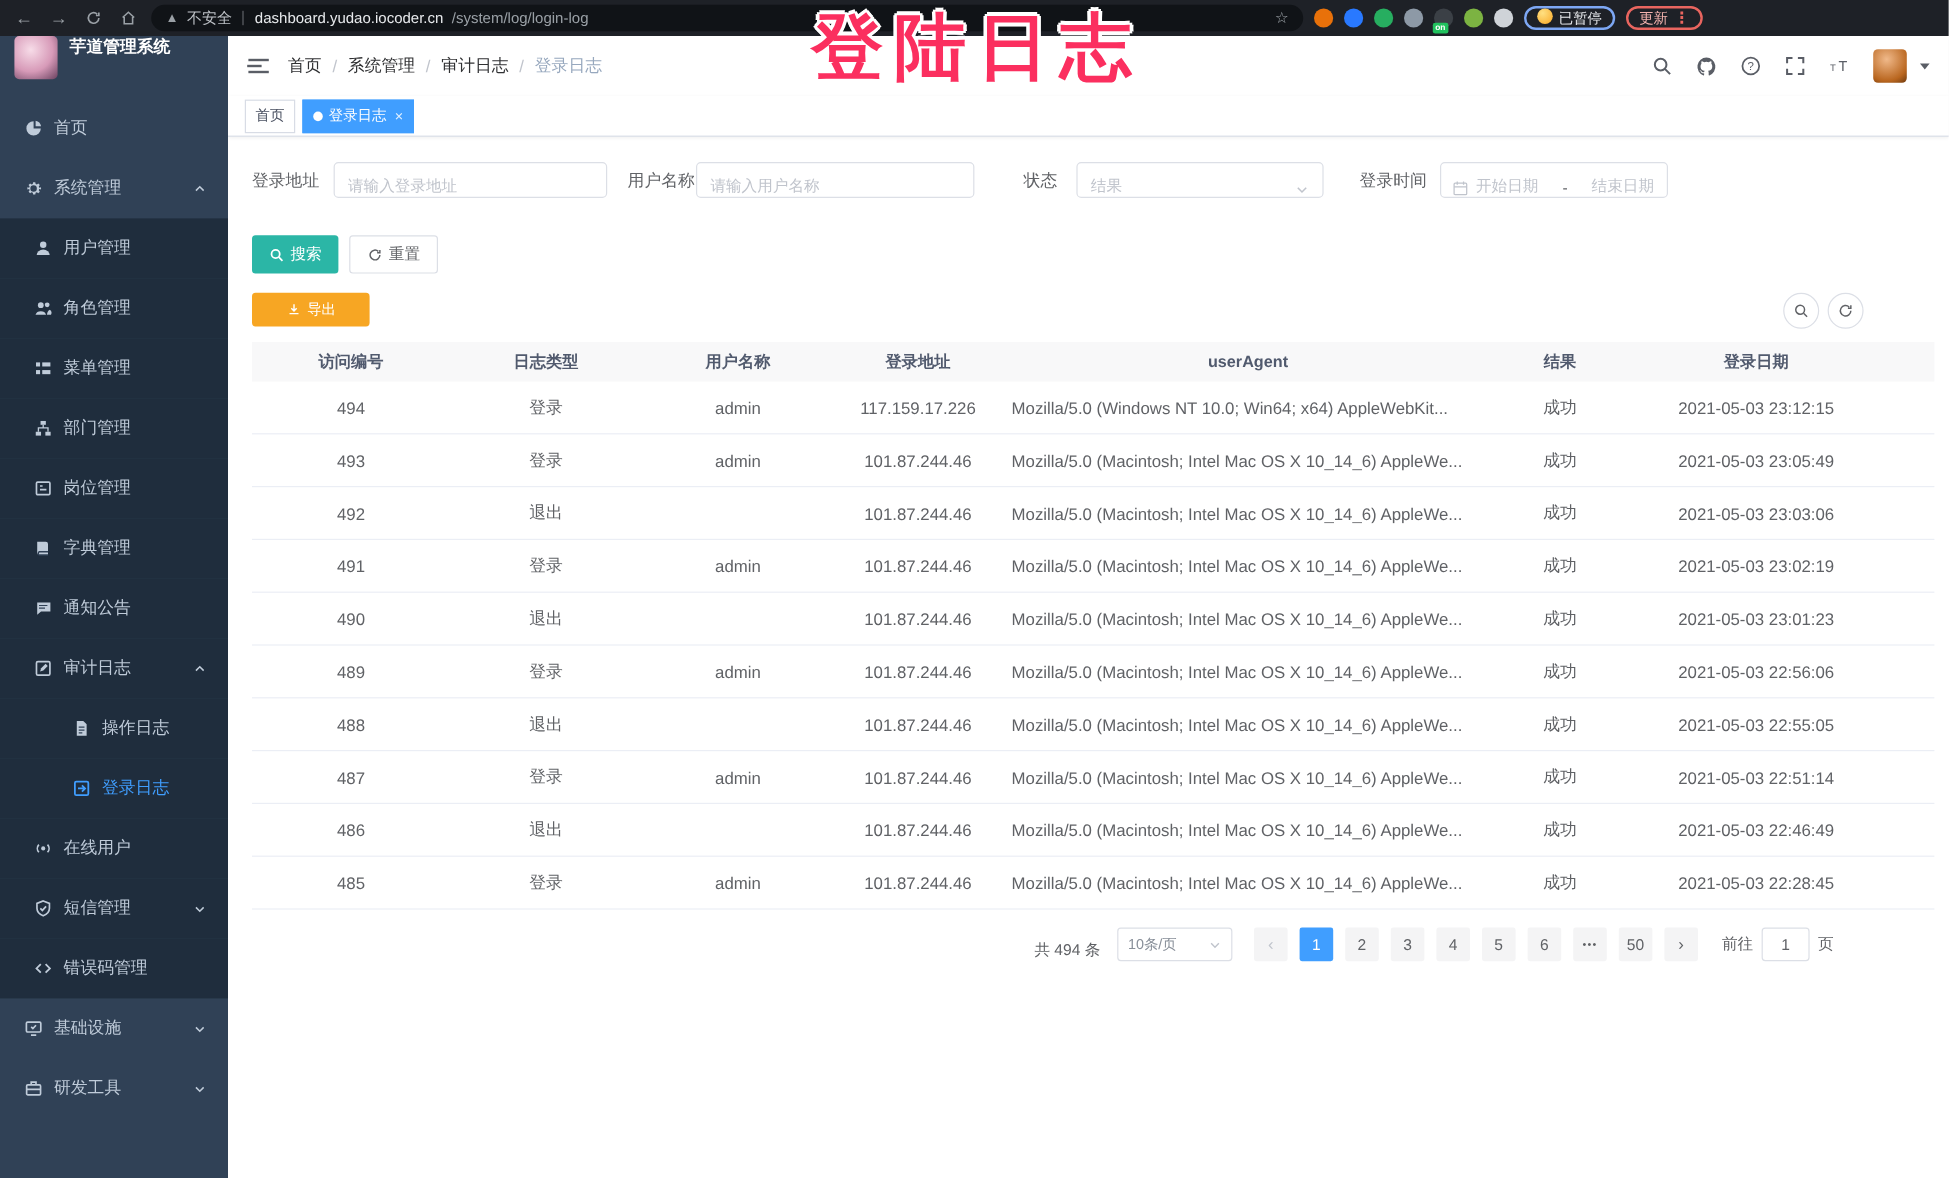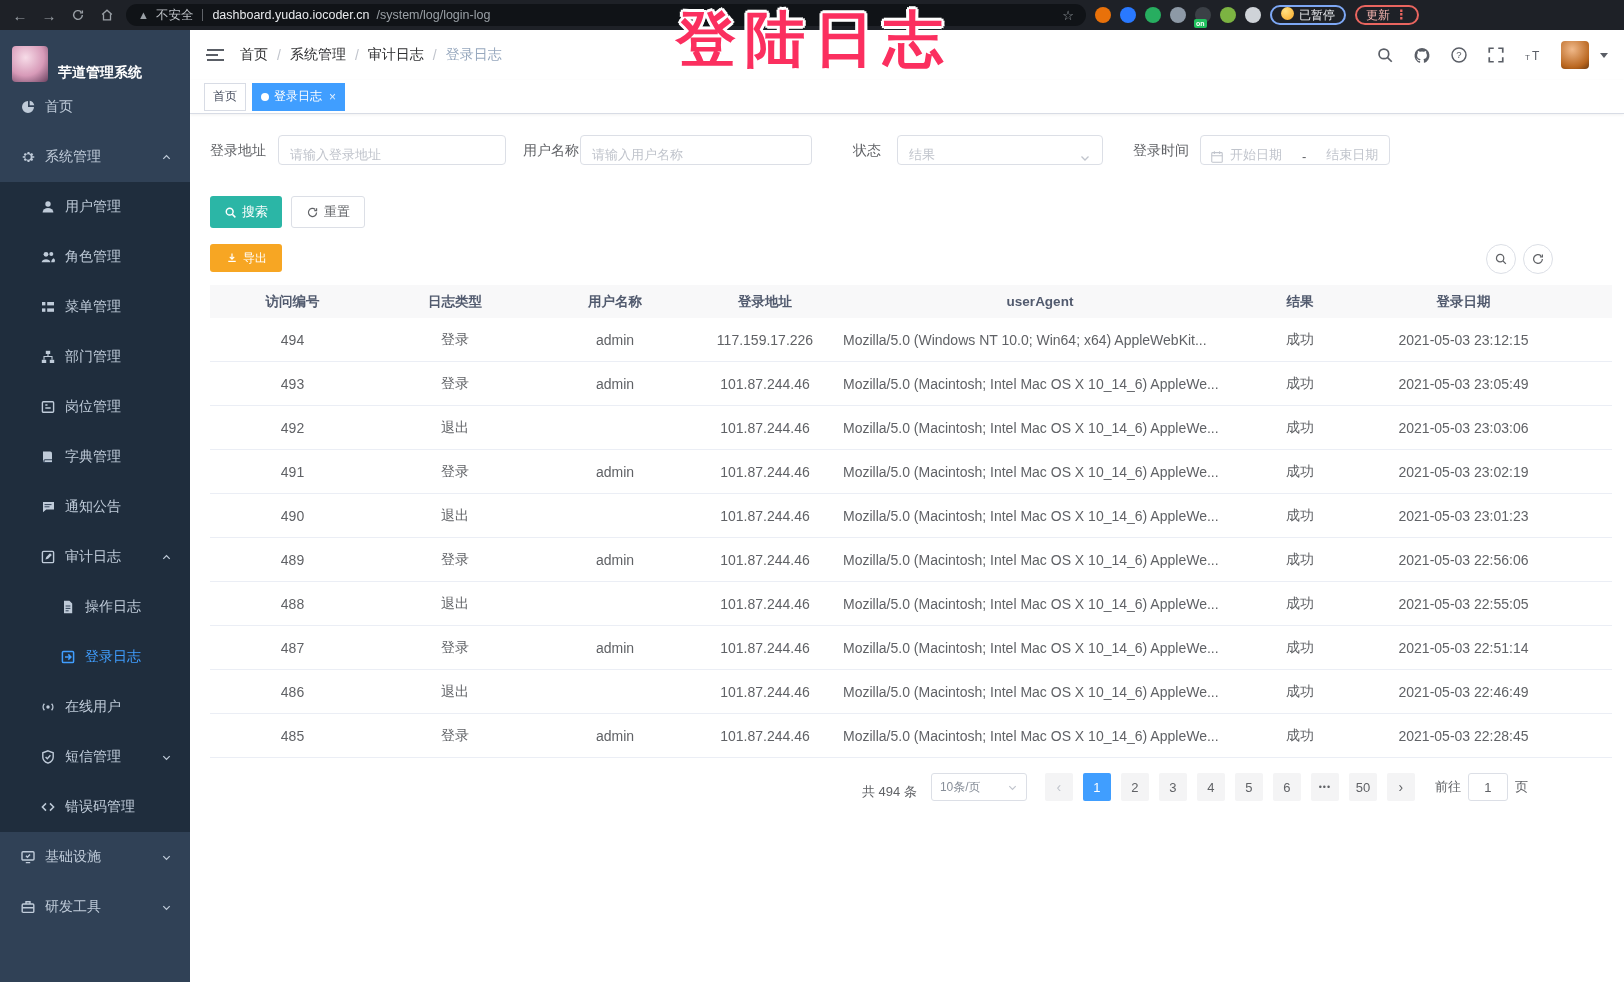--- a/index.html
+++ b/index.html
@@ -25,28 +25,28 @@
     line-height:9px;padding:0 2px;border-radius:2px;font-weight:bold}
   .pill{height:20px;border-radius:11px;display:flex;align-items:flex-start;gap:5px;padding:0 9px;
     font-size:12px;color:#e8eaed;flex:0 0 auto;box-sizing:border-box}
   .pill.paused{border:2px solid #7da7f4}
   .pill.update{border:2px solid #e9655f;color:#f3b3ae}
   .emoji-face{width:13px;height:13px;border-radius:50%;background:radial-gradient(circle at 35% 30%,#ffe082,#f9a825);flex:0 0 auto}
   .menu-dots{color:#e9655f;font-size:13px;font-weight:bold}
 
   
   .sidebar{position:absolute;left:0;top:30px;width:190px;height:952px;background:#304156;z-index:3}
-  .logo-row{height:52px;display:flex;align-items:flex-end;gap:10px;padding:0 12px}
+  .logo-row{height:52px;display:flex;align-items:flex-start;gap:10px;padding:0 12px}
   .logo-img{width:36px;height:36px;border-radius:4px;flex:0 0 auto;
     background:radial-gradient(circle at 38% 32%,#f7dce8,#d79ab8 55%,#69415f)}
   .app-title{color:#fff;font-size:14px;font-weight:bold;white-space:nowrap}
   .mitem{height:50px;display:flex;align-items:center;gap:9px;color:#bfcbd9;font-size:14px;
     padding-left:20px;position:relative;cursor:pointer;white-space:nowrap}
   .mitem .ic{width:16px;height:16px;flex:0 0 auto}
-  .mitem.lvl2{padding-left:40px;background:#1f2d3d}
+  .mitem.lvl2{padding-left:28px;background:#1f2d3d}
   .mitem.lvl3{padding-left:60px;background:#1f2d3d}
   .mitem.active{color:#409eff}
   .arrow{position:absolute;right:16px;width:10px;height:10px;color:#bfcbd9}
 
   
   .navbar{position:absolute;left:190px;top:30px;width:1434px;height:50px;background:#fff;
     display:flex;align-items:center;box-shadow:0 1px 4px rgba(0,21,41,.08);z-index:2}
   .hamburger{width:50px;height:50px;display:flex;flex-direction:column;justify-content:center;gap:3px;align-items:center}
   .hamburger i{display:block;width:17px;height:2px;background:#5a5e66}
   .hamburger i:nth-child(2){width:12px;align-self:flex-start;margin-left:16px}
@@ -75,21 +75,21 @@
     display:flex;align-items:flex-end;gap:6px;padding:0 11px;font-size:13px;color:#c0c4cc;box-sizing:border-box;background:#fff}
   .inputbox .chev{margin-left:auto;color:#c0c4cc;width:12px;height:12px}
   .inputbox .cal{color:#c0c4cc;width:14px;height:14px}
   .date-sep{color:#606266;padding:0 14px}
 
   .btn{position:absolute;height:32px;border-radius:3px;display:flex;align-items:center;gap:5px;
     padding:0 14px;font-size:13px;box-sizing:border-box;cursor:pointer}
   .btn .ic{width:13px;height:13px}
   .btn-search{left:20px;top:82px;background:var(--teal,#2bb6a6);color:#fff}
   .btn-reset{left:101px;top:82px;background:#fff;border:1px solid #dcdfe6;color:#606266}
-  .btn-export{left:20px;top:130px;height:28px;padding:0 15px;font-size:12px;background:var(--orange,#f7a623);color:#fff}
+  .btn-export{left:20px;top:130px;height:28px;padding:0 28px;font-size:12px;background:var(--orange,#f7a623);color:#fff}
   .circ{position:absolute;top:130px;width:30px;height:30px;border:1px solid #dcdfe6;border-radius:50%;
     display:flex;align-items:center;justify-content:center;color:#606266;box-sizing:border-box;cursor:pointer}
   .circ .ic{width:14px;height:14px}
 
   
   .table{position:absolute;left:20px;top:171px;width:1402px;font-size:14px;color:#606266}
   .thead,.trow{display:grid;grid-template-columns:165px 160px 160px 140px 410px 110px 1fr;align-items:center}
   .thead{background:#f8f8f9;height:33px;color:#515a6e;font-weight:bold;font-size:13.5px}
   .trow{height:43px;border-bottom:1px solid #ebeef5}
   .th,.td{text-align:center;overflow:hidden;white-space:nowrap;padding:0 4px;box-sizing:border-box}

